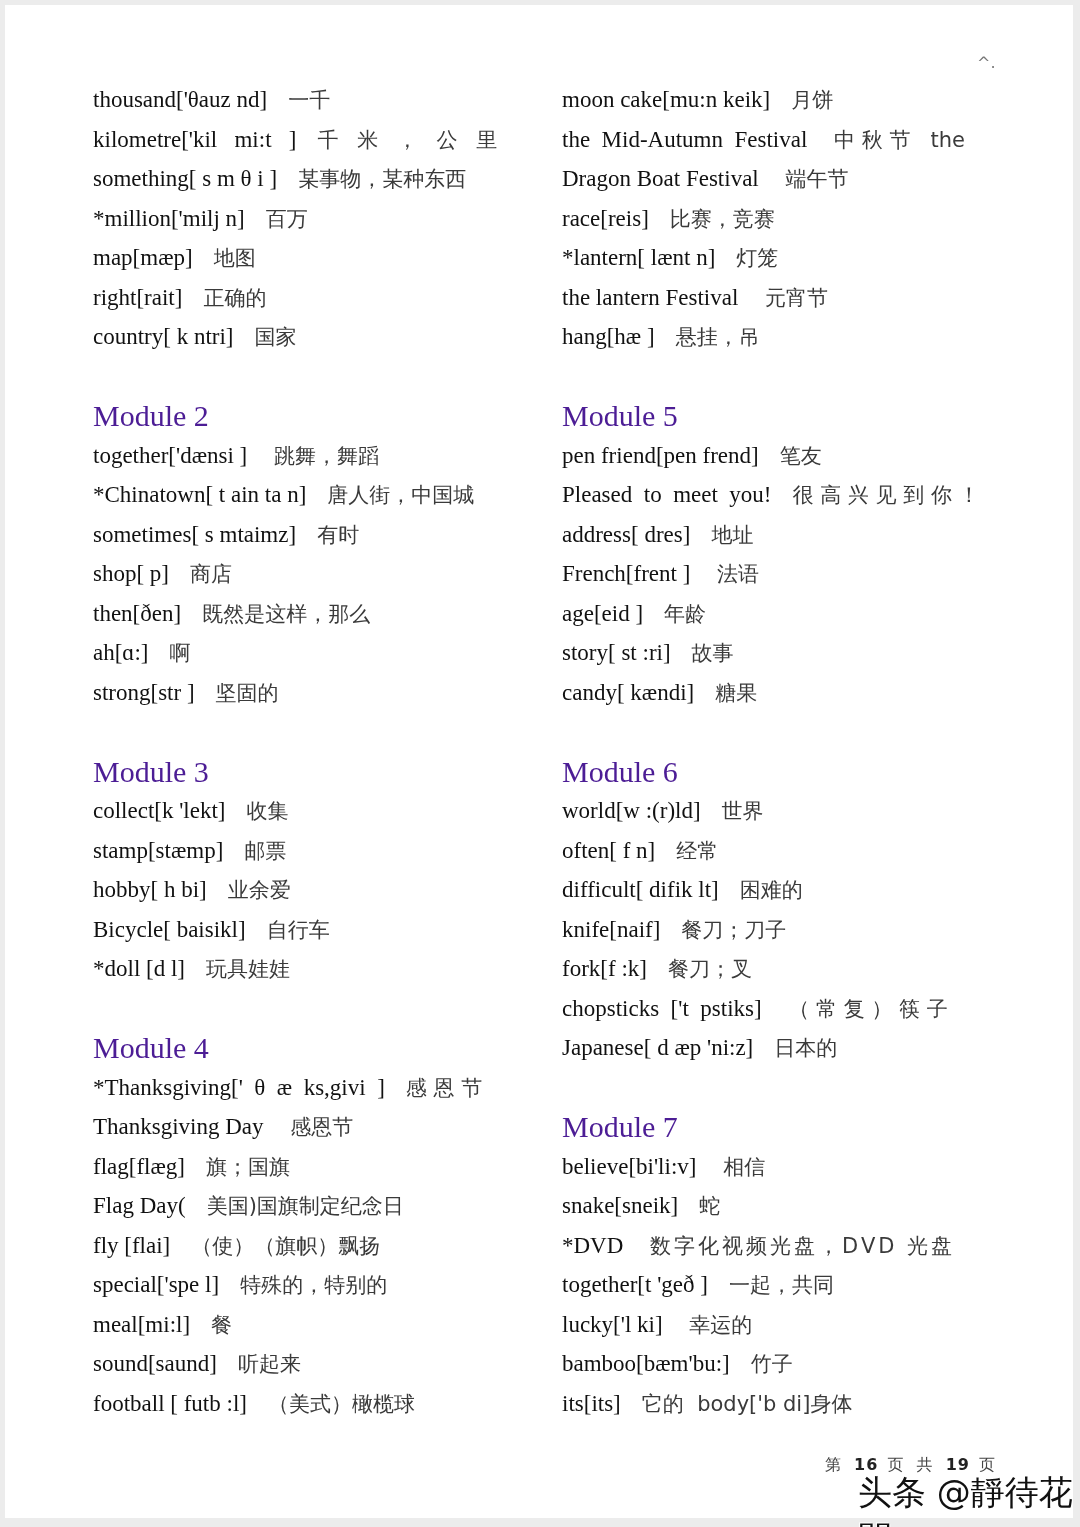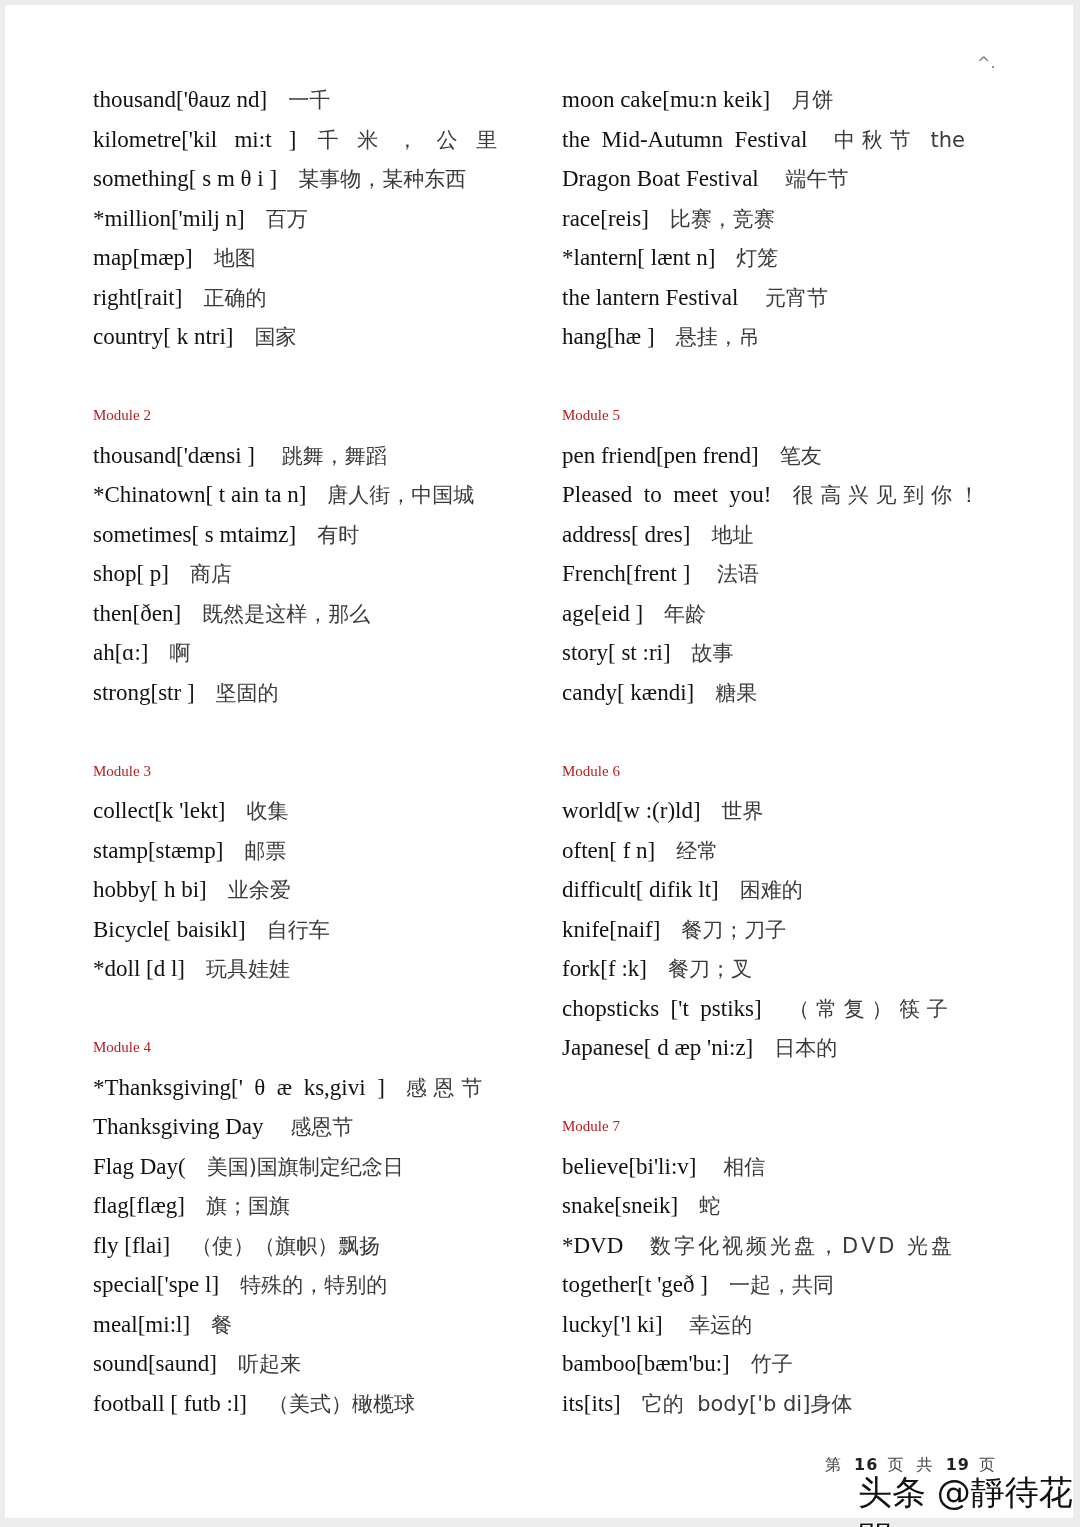--- a/index.html
+++ b/index.html
@@ -48,22 +48,22 @@
     .line .word { color: #111; }
     .line .cn {
       color: #3a3a3a;
       font-family: "DejaVu Sans", sans-serif;
       font-size: 21px;
       margin-left: 21px;
     }
     .module-title {
       height: 39.5px;
       line-height: 39.5px;
-      font-size: 15px;
-      color: #b91c1c;
+      font-size: 30px;
+      color: #4c1d95;
     }
     .gap { height: 39.5px; }
     .footer {
       position: absolute;
       left: 820px;
       top: 1450px;
       font-family: "DejaVu Sans", sans-serif;
       font-size: 16px;
       color: #444;
       letter-spacing: 4px;
@@ -95,21 +95,21 @@
       <div class="line"><span class="word">*million['milj n]</span><span class="cn">百万</span></div>
       <div class="line"><span class="word">map[mæp]</span><span class="cn">地图</span></div>
       <div class="line"><span class="word">right[rait]</span><span class="cn">正确的</span></div>
       <div class="line"><span class="word">country[ k ntri]</span><span class="cn">国家</span></div>
     </div>
 
     <div class="gap"></div>
 
     <div>
       <div class="module-title">Module 2</div>
-      <div class="line"><span class="word" style="white-space:pre">thousand['dænsi ] </span><span class="cn">跳舞，舞蹈</span></div>
+      <div class="line"><span class="word" style="white-space:pre">together['dænsi ] </span><span class="cn">跳舞，舞蹈</span></div>
       <div class="line"><span class="word">*Chinatown[ t ain ta n]</span><span class="cn">唐人街，中国城</span></div>
       <div class="line"><span class="word">sometimes[ s mtaimz]</span><span class="cn">有时</span></div>
       <div class="line"><span class="word">shop[ p]</span><span class="cn">商店</span></div>
       <div class="line"><span class="word">then[ðen]</span><span class="cn">既然是这样，那么</span></div>
       <div class="line"><span class="word">ah[ɑ:]</span><span class="cn">啊</span></div>
       <div class="line"><span class="word">strong[str ]</span><span class="cn">坚固的</span></div>
     </div>
 
     <div class="gap"></div>
 
@@ -121,22 +121,22 @@
       <div class="line"><span class="word">Bicycle[ baisikl]</span><span class="cn">自行车</span></div>
       <div class="line"><span class="word">*doll [d l]</span><span class="cn">玩具娃娃</span></div>
     </div>
 
     <div class="gap"></div>
 
     <div>
       <div class="module-title">Module 4</div>
       <div class="line"><span class="word" style="white-space:pre">*Thanksgiving['  θ  æ  ks,givi  ]</span><span class="cn">感 恩 节</span></div>
       <div class="line"><span class="word" style="white-space:pre">Thanksgiving Day </span><span class="cn">感恩节</span></div>
+      <div class="line"><span class="word">flag[flæg]</span><span class="cn">旗；国旗</span></div>
       <div class="line"><span class="word">Flag Day(</span><span class="cn">美国)国旗制定纪念日</span></div>
-      <div class="line"><span class="word">flag[flæg]</span><span class="cn">旗；国旗</span></div>
       <div class="line"><span class="word">fly [flai]</span><span class="cn">（使）（旗帜）飘扬</span></div>
       <div class="line"><span class="word">special['spe l]</span><span class="cn">特殊的，特别的</span></div>
       <div class="line"><span class="word">meal[mi:l]</span><span class="cn">餐</span></div>
       <div class="line"><span class="word">sound[saund]</span><span class="cn">听起来</span></div>
       <div class="line"><span class="word">football [ futb :l]</span><span class="cn">（美式）橄榄球</span></div>
     </div>
   </div>
 
   <div class="column col-right">
     <div>

